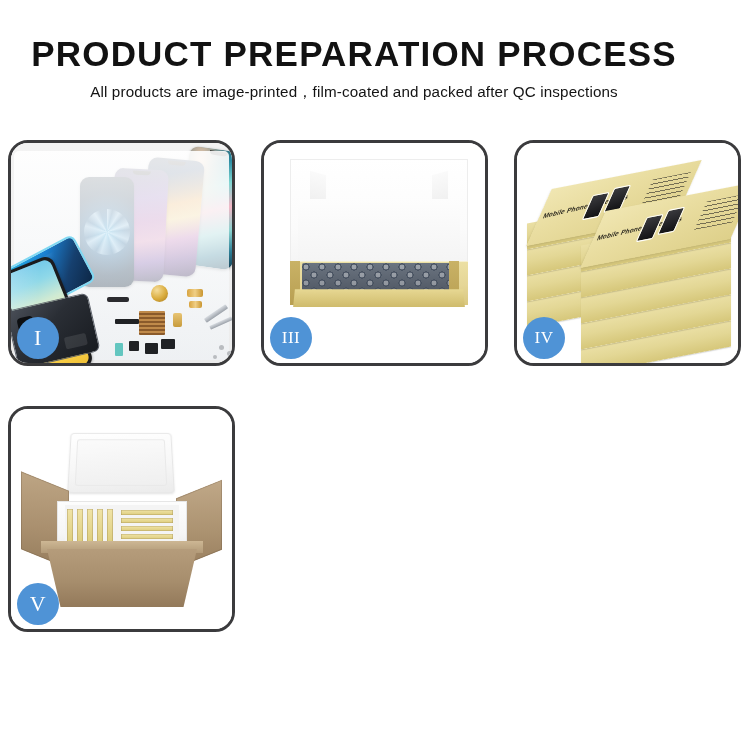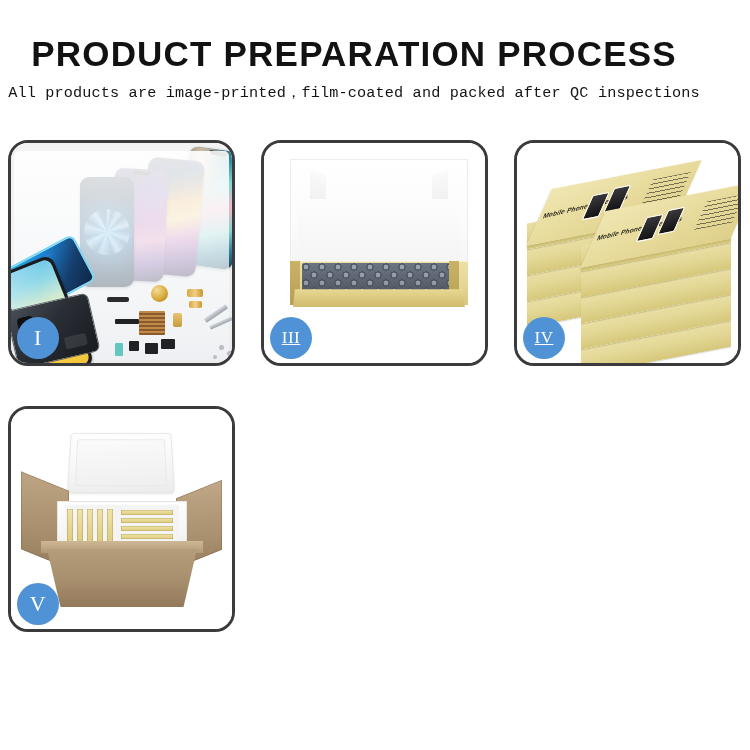--- a/index.html
+++ b/index.html
@@ -35,21 +35,21 @@
     font-size: 35px;
     font-weight: bold;
     letter-spacing: 1.2px;
     color: #121212;
     line-height: 1.05;
     white-space: nowrap;
   }
   .subtitle {
     margin: 0;
     padding-top: 9px;
-    font-family: Liberation Mono, monospace;
+    font-family: Liberation Sans, sans-serif;
     font-size: 15.2px;
     font-weight: normal;
     color: #141414;
     letter-spacing: 0.15px;
     white-space: nowrap;
   }
 
   
   .grid {
     position: absolute;
@@ -85,21 +85,21 @@
     border-radius: 50%;
     background: #4f93d6;
     color: #ffffff;
     font-family: "Liberation Serif", serif;
     font-size: 22px;
     line-height: 42px;
     text-align: center;
     letter-spacing: 0.5px;
     z-index: 40;
   }
-  .badge.small { font-size: 17px; text-decoration: underline; }
+  .badge.small { font-size: 17px; }
 
   
   .p1-bg {
     position: absolute; inset: 0;
     background: linear-gradient(180deg,#f3f3f3 0%,#f1f1f1 55%,#ebebeb 100%);
   }
   .phone {
     position: absolute;
     border-radius: 9px;
     box-shadow: 0 1px 3px rgba(0,0,0,.35);

